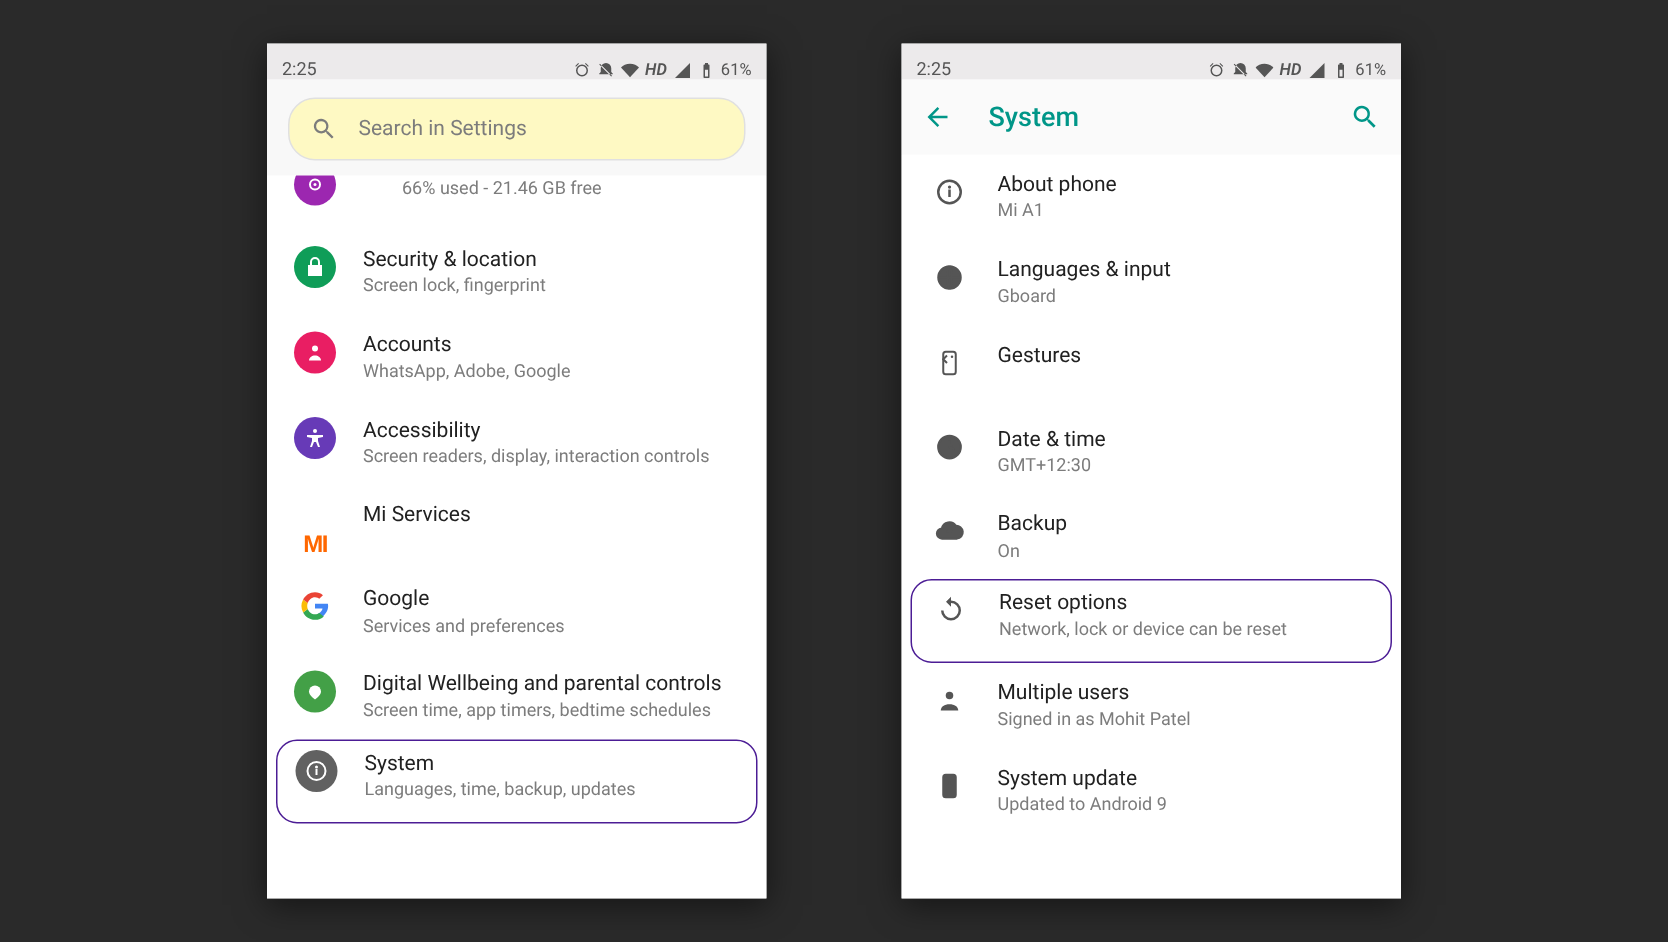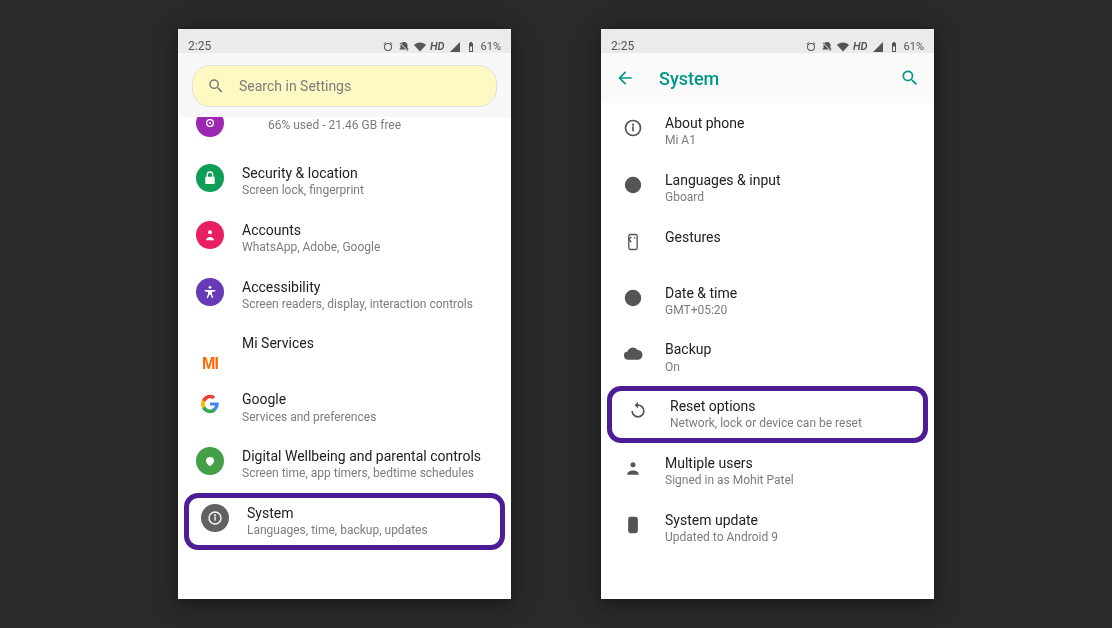--- a/index.html
+++ b/index.html
@@ -86,21 +86,21 @@
     justify-content: center;
     flex-shrink: 0;
   }
   .row .icon-plain svg { width: 20px; height: 20px; fill:#555; }
   .row-text { flex: 1; display: flex; flex-direction: column; }
   .row-title { font-size: 14px; color: #212121; line-height: 1.3; }
   .row-sub { font-size: 12px; color: #7c7c7c; line-height: 1.3; margin-top:1px; }
   .row.partial { padding-top: 0; min-height: 36px; align-items:flex-start;gap:44px; }
   .row.partial .icon-circle { margin-top:-8px; }
   .highlight {
-    border: 5px solid #4c1d95;
+    border: 1px solid #4c1d95;
     border-radius: 14px;
     margin: 0 6px;
     padding: 6px 12px;
   }
   
   .app-bar {
     height: 50px;
     background: #fafafa;
     display: flex;
     align-items: center;
@@ -336,21 +336,21 @@
 
     <div class="row">
       <div class="icon-plain">
         <svg viewBox="0 0 24 24" fill="none" stroke="#555" stroke-width="1.8">
             <circle cx="12" cy="12" r="9"></circle>
             <path d="M12 7v5l4 2"></path>
           </svg>
       </div>
       <div class="row-text">
         <span class="row-title">Date &amp; time</span>
-        <span class="row-sub">GMT+05:20</span>
+        <span class="row-sub">GMT+12:30</span>
       </div>
     </div>
 
     <div class="row">
       <div class="icon-plain">
         <svg viewBox="0 0 24 24" fill="none" stroke="#555" stroke-width="1.8">
             <path d="M6 18a4 4 0 010-8 6 6 0 0111-2 5 5 0 011 10z"></path>
             <path d="M12 16v-5m0 0l-2 2m2-2l2 2"></path>
           </svg>
       </div>

